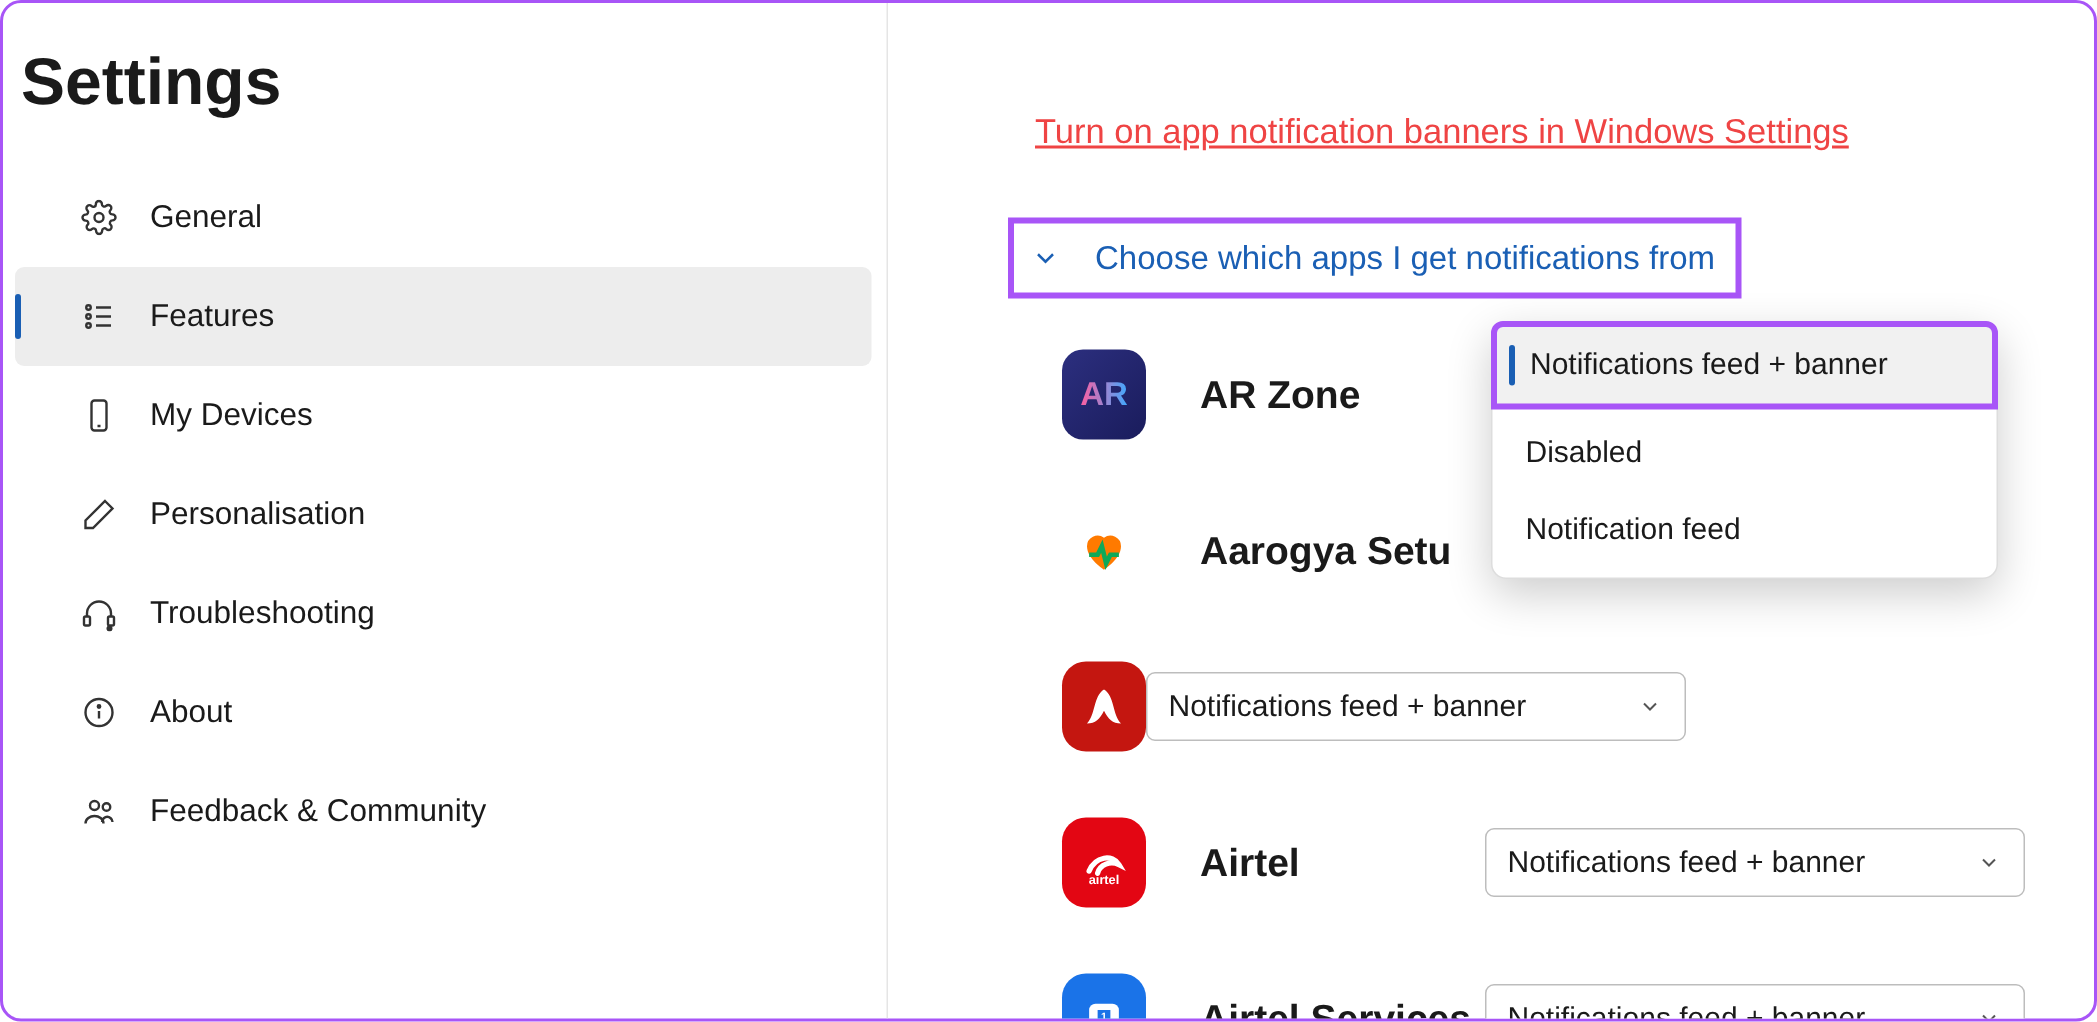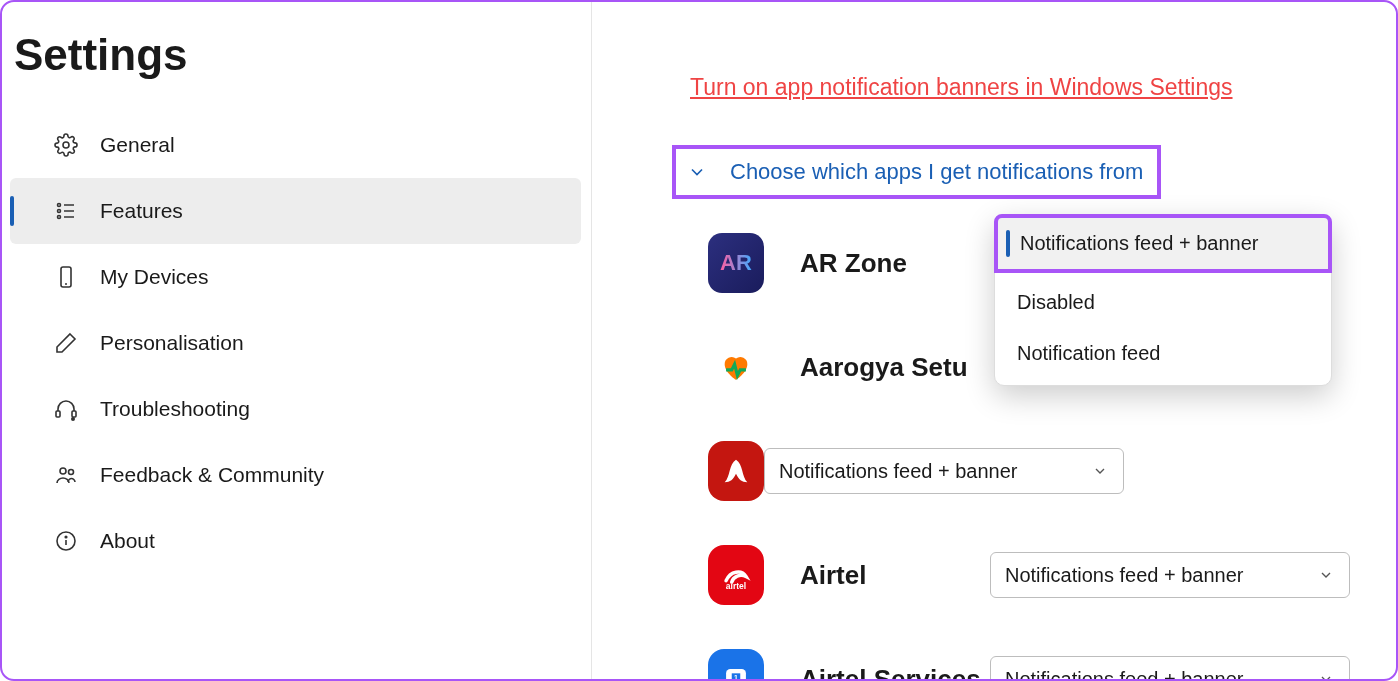--- a/index.html
+++ b/index.html
@@ -230,37 +230,37 @@
             <rect x="2" y="14" width="4" height="6" rx="1"></rect>
             <rect x="18" y="14" width="4" height="6" rx="1"></rect>
             <circle cx="19" cy="22" r="2" fill="currentColor" stroke="none"></circle>
           </svg>
       </span>
       <span>Troubleshooting</span>
     </div>
     <div class="nav-item">
       <span class="nav-icon">
         <svg viewBox="0 0 24 24" fill="none" stroke="currentColor" stroke-width="1.6">
+            <circle cx="12" cy="12" r="9"></circle>
+            <line x1="12" y1="11" x2="12" y2="16"></line>
+            <circle cx="12" cy="8" r="0.8" fill="currentColor"></circle>
+          </svg>
+      </span>
+      <span>About</span>
+    </div>
+    <div class="nav-item">
+      <span class="nav-icon">
+        <svg viewBox="0 0 24 24" fill="none" stroke="currentColor" stroke-width="1.6">
             <circle cx="9" cy="8" r="3"></circle>
             <circle cx="17" cy="9" r="2.5"></circle>
             <path d="M3 20c0-3 3-5 6-5s6 2 6 5"></path>
             <path d="M14 19c0-2 2-3.5 3.5-3.5S21 17 21 19"></path>
           </svg>
       </span>
       <span>Feedback &amp; Community</span>
-    </div>
-    <div class="nav-item">
-      <span class="nav-icon">
-        <svg viewBox="0 0 24 24" fill="none" stroke="currentColor" stroke-width="1.6">
-            <circle cx="12" cy="12" r="9"></circle>
-            <line x1="12" y1="11" x2="12" y2="16"></line>
-            <circle cx="12" cy="8" r="0.8" fill="currentColor"></circle>
-          </svg>
-      </span>
-      <span>About</span>
     </div>
   </nav>
 </div>
 
 <div class="content">
   <a class="link" href="#">Turn on app notification banners in Windows Settings</a>
 
   <div class="section-header">
     <span class="section-chevron">
       <svg viewBox="0 0 24 24" fill="none" stroke="currentColor" stroke-width="2">

